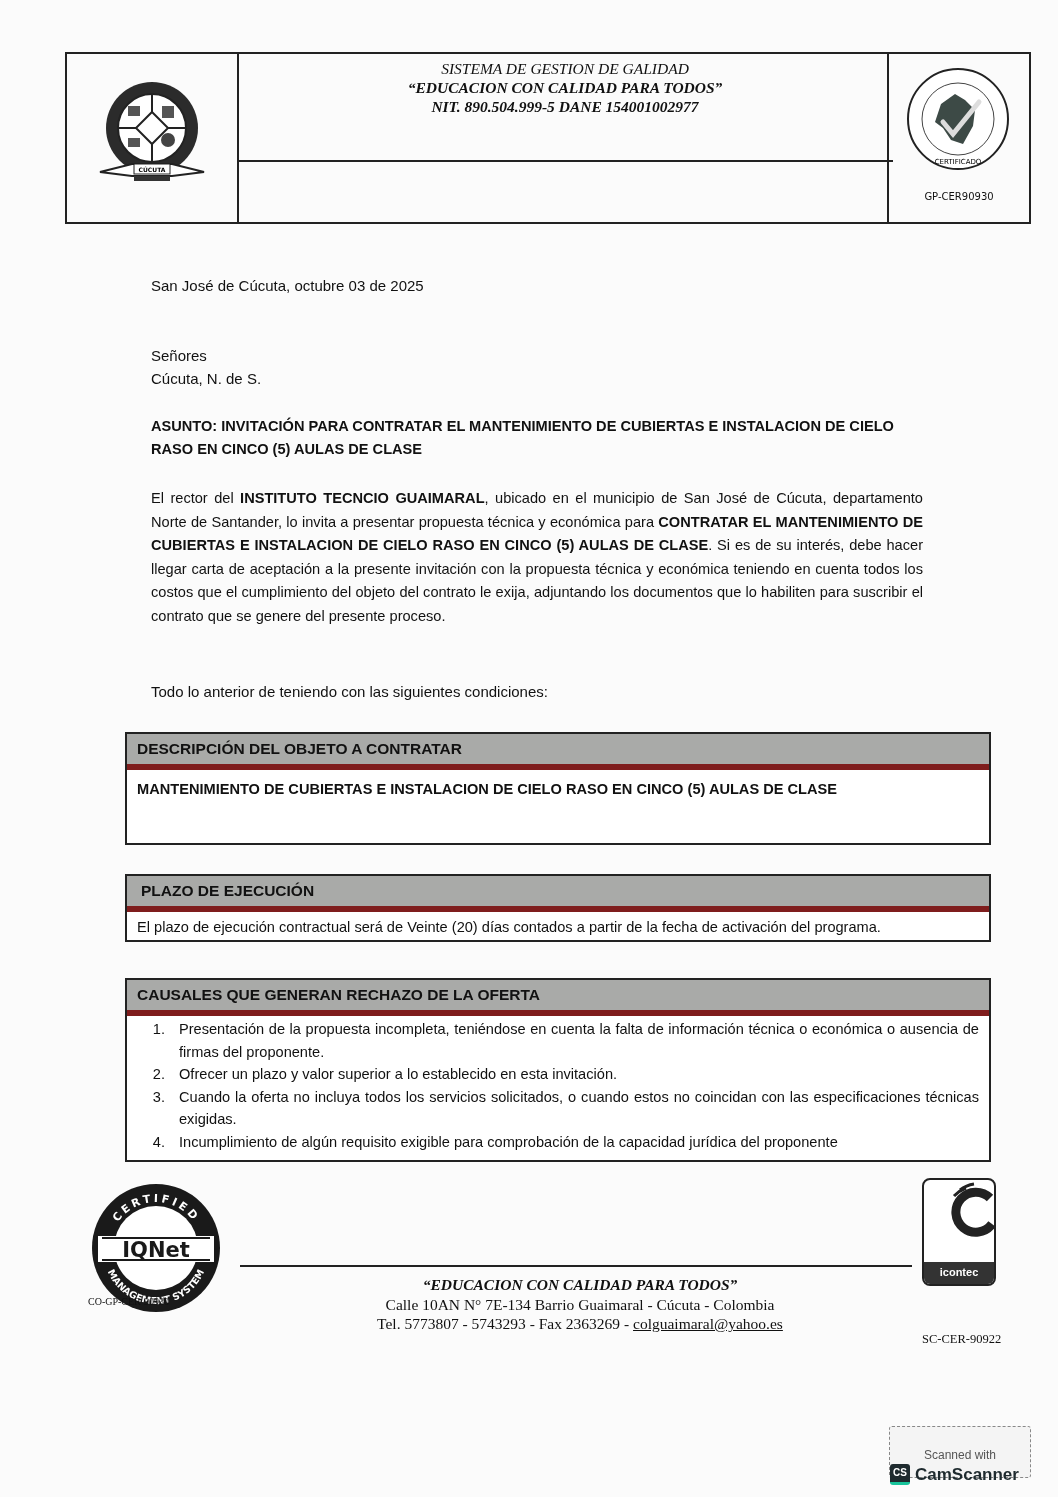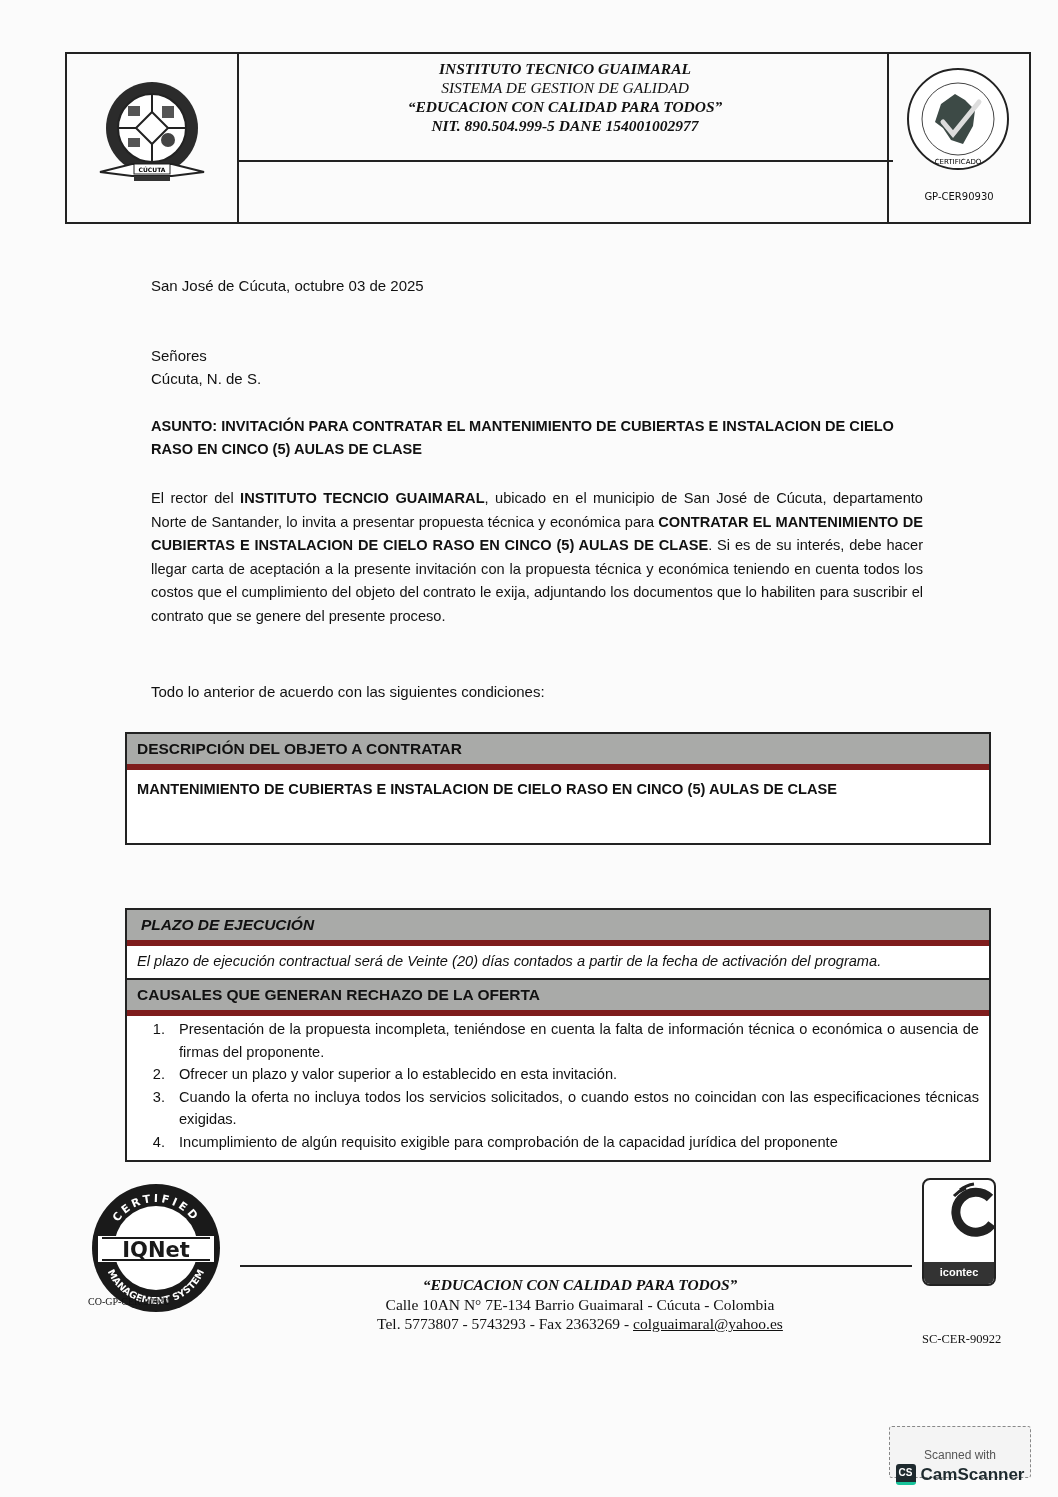--- a/index.html
+++ b/index.html
@@ -38,21 +38,21 @@
 
     
     .tbl { position:absolute; left:125px; width:866px; border: 2px solid #222; box-sizing: border-box; background:#fff; }
     .tbl .th {
       background: #a9aaa8; border-bottom: 6px solid #7f1d1d;
       font-weight: bold; font-size: 15.5px; height: 30px; line-height: 30px; padding-left: 10px;
     }
     .tbl .td { font-size: 14.6px; line-height: 23px; padding: 4px 10px 2px 10px; }
     .t1 { top: 732px; height: 113px; }
     .t1 .td { font-weight: bold; padding-top: 8px; }
-    .t2 { top: 908px; height: 88px; font-style: italic; }
+    .t2 { top: 874px; height: 68px; }
     .t2 .th { padding-left: 14px; }
     .t2 .td { text-align: justify; padding-top: 4px; }
     .t3 { top: 978px; height: 184px; }
     .t3 ol { margin: 0; padding: 2px 10px 0 42px; }
     .t3 li { font-size: 14.6px; line-height: 22.5px; text-align: justify; padding-left: 10px; }
 
     
     .foot-line { left: 240px; top: 1265px; width: 672px; height: 0; border-top: 2px solid #222; }
     .foot-text {
       left: 300px; top: 1275px; width: 560px; text-align: center;
@@ -62,21 +62,21 @@
     .foot-text a { color: #111; text-decoration: underline; }
     .cert-left { left: 88px; top: 1296px; font-family: "Liberation Serif", serif; font-size: 10px; }
     .cert-right { left: 922px; top: 1332px; font-family: "Liberation Serif", serif; font-size: 12.5px; }
 
     
     .cs {
       left: 889px; top: 1426px; width: 142px; height: 52px; border: 1px dashed #888; box-sizing: border-box;
       background:#f4f4f4; text-align: center; border-radius: 3px;
     }
     .cs .l1 { font-size: 12px; color: #555; margin-top: 21px; }
-    .cs .l2 { display:flex; align-items:center; justify-content:center; gap:5px; margin-top: 2px; }
+    .cs .l2 { display:flex; align-items:center; gap:5px; margin-top: 2px; }
     .cs .csicon { width: 20px; height: 18px; background:#1e2a2e; border-bottom: 3px solid #17c39a; color:#fff; font-size: 10px; font-weight:bold; line-height: 18px; border-radius: 3px; }
     .cs .name { font-size: 17px; font-weight: bold; color: #1e2a2e; }
   </style>
 </head>
 <body>
 
 <div class="abs hdr">
   <div class="logo-cell">
     <svg width="120" height="120" viewBox="0 0 120 120" style="position:absolute;left:25px;top:22px;">
       <circle cx="60" cy="52" r="46" fill="#2b2b2b"></circle>
@@ -90,21 +90,20 @@
       <circle cx="76" cy="64" r="7" fill="#444"></circle>
       <path d="M8 96 L40 88 L80 88 L112 96 L80 100 L40 100 Z" fill="#fff" stroke="#222" stroke-width="2"></path>
       <rect x="42" y="88" width="36" height="10" fill="#fff" stroke="#222"></rect>
       <text x="60" y="96" font-size="6" text-anchor="middle" font-family="DejaVu Sans, sans-serif" font-weight="bold">CÚCUTA</text>
       <rect x="42" y="100" width="36" height="5" fill="#333"></rect>
     </svg>
   </div>
   <div class="mid-cell">
     <div class="mid-top">
       <div class="hdr-lines">
-        <div class="b">INSTITUTO TECNICO GUAIMARAL</div>
         <div>SISTEMA DE GESTION DE GALIDAD</div>
         <div class="b">“EDUCACION CON CALIDAD PARA TODOS”</div>
         <div class="b">NIT. 890.504.999-5  DANE 154001002977</div>
       </div>
     </div>
   </div>
   <div class="right-cell">
     <svg width="110" height="110" viewBox="0 0 110 110" style="position:absolute;left:14px;top:10px;">
       <circle cx="55" cy="55" r="50" fill="#fff" stroke="#222" stroke-width="2"></circle>
       <circle cx="55" cy="55" r="36" fill="#fff" stroke="#444" stroke-width="1"></circle>
@@ -116,21 +115,21 @@
   </div>
 </div>
 
 <div class="abs txt date">San José de Cúcuta, octubre 03 de 2025</div>
 <div class="abs txt sres">
   <div>Señores</div>
   <div>Cúcuta, N. de S.</div>
 </div>
 <div class="abs txt asunto">ASUNTO: INVITACIÓN PARA CONTRATAR EL MANTENIMIENTO DE CUBIERTAS E INSTALACION DE CIELO RASO  EN CINCO (5)  AULAS DE CLASE</div>
 <div class="abs txt para"><span>El rector del </span><b>INSTITUTO TECNCIO GUAIMARAL</b><span>, ubicado en el municipio de San José de Cúcuta, departamento Norte de Santander, lo invita a presentar propuesta técnica y económica para </span><b>CONTRATAR EL MANTENIMIENTO DE CUBIERTAS E INSTALACION DE CIELO RASO  EN CINCO (5) AULAS DE CLASE</b><span>. Si es de su interés, debe hacer llegar carta de aceptación a la presente invitación con la propuesta técnica y económica teniendo en cuenta todos los costos que el cumplimiento del objeto del contrato le exija, adjuntando los documentos que lo habiliten para suscribir el contrato que se genere del presente proceso.</span></div>
-<div class="abs txt todo">Todo lo anterior de acuerdo con las siguientes condiciones:</div>
+<div class="abs txt todo">Todo lo anterior de teniendo con las siguientes condiciones:</div>
 
 <div class="tbl t1">
   <div class="th">DESCRIPCIÓN DEL OBJETO A CONTRATAR</div>
   <div class="td">MANTENIMIENTO DE CUBIERTAS E INSTALACION DE CIELO RASO  EN CINCO (5)  AULAS DE CLASE</div>
 </div>
 
 <div class="tbl t2">
   <div class="th">PLAZO DE EJECUCIÓN</div>
   <div class="td">El plazo de ejecución contractual será de Veinte   (20) días contados a partir de la fecha de activación del programa.</div>
 </div>

